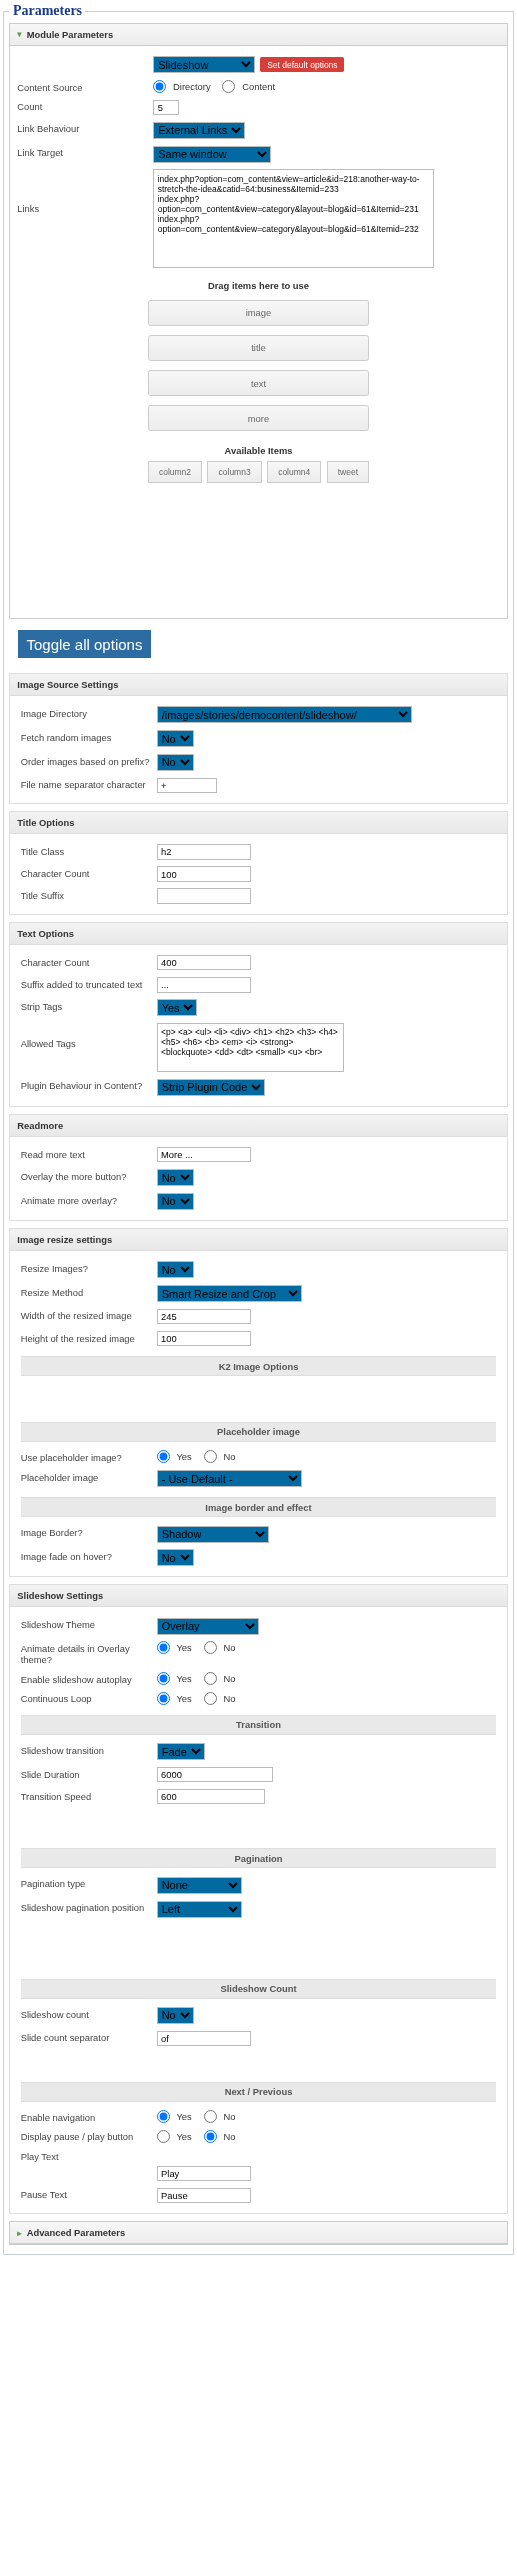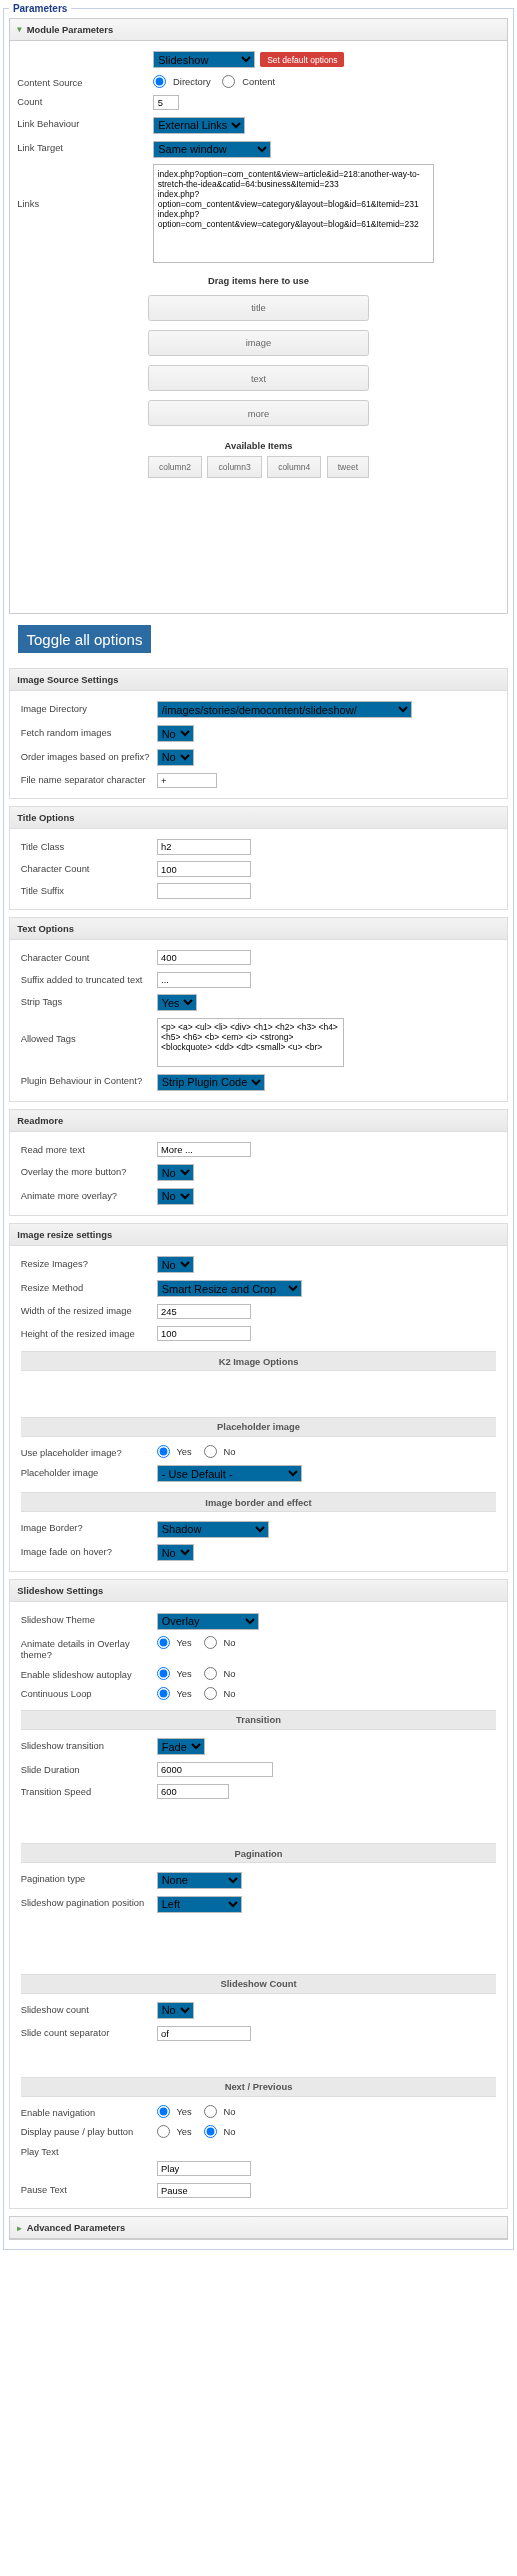--- a/index.html
+++ b/index.html
@@ -1,18 +1,18 @@
 <!DOCTYPE html>
 <html style="font-size:13.6px"><head>
 <meta charset="utf-8">
 <style>
   * { box-sizing: border-box; font-family: Arial, Helvetica, sans-serif; }
   body { margin: 0; background: #fff; font-size: 9.4px; color: #333; width: 517px; }
   fieldset.outer { border: 0.9px solid #c5d0e6; margin: 3.4px; padding: 0 5.1px 5.1px 5.1px; }
-  fieldset.outer > legend { color: #1a3a8a; font-weight: bold; font-size: 10px; padding: 0 3.4px; }
+  fieldset.outer > legend { color: #1a3a8a; font-weight: bold; font-size: 14px; padding: 0 3.4px; font-family: Liberation Serif, serif; }
   .panel { border: 0.9px solid #ccc; margin: 3.4px 0; background: #fff; }
   .panel-header { background: linear-gradient(#f7f7f7,#ececec); padding: 5.1px 6.8px; border-bottom: 0.9px solid #ccc; font-weight: bold; display: flex; align-items: center; gap: 5.1px; }
   .panel-header .toggle { color: #5a9e4e; font-size: 8.5px; }
   .panel-body { padding: 6.8px; }
   .row { display: flex; align-items: flex-start; padding: 3.4px 0; }
   .row .label { width: 136px; color: #444; padding-top: 1.7px; }
   .row .field { flex: 1; display: flex; align-items: center; gap: 5.1px; }
   select { font-size: 11px; height: 17px; border: 0.9px solid #bbb; background: #0369a1; }
   input[type=text] { font-size: 9.4px; height: 15.3px; border: 0.9px solid #bbb; padding: 0 3.4px; }
   textarea { font-size: 8.5px; border: 0.9px solid #bbb; padding: 3.4px; width: 281px; font-family: inherit; resize: none; }
@@ -82,24 +82,24 @@
         <div class="field">
             <textarea rows="9" style="">index.php?option=com_content&amp;view=article&amp;id=218:another-way-to-stretch-the-idea&amp;catid=64:business&amp;Itemid=233
 index.php?option=com_content&amp;view=category&amp;layout=blog&amp;id=61&amp;Itemid=231
 index.php?option=com_content&amp;view=category&amp;layout=blog&amp;id=61&amp;Itemid=232</textarea>
           </div>
       </div>
 
       <div class="drag-area">
         <span class="drag-title">Drag items here to use</span>
         <div class="slot-row">
+            <div class="slot">image</div>
+          </div>
+        <div class="slot-row">
             <div class="slot">title</div>
-          </div>
-        <div class="slot-row">
-            <div class="slot">image</div>
           </div>
         <div class="slot-row">
             <div class="slot">text</div>
           </div>
         <div class="slot-row">
             <div class="slot">more</div>
           </div>
         <span class="drag-title" style="margin-top:13.6px;">Available Items</span>
         <div class="avail-row">
           <div class="avail">column2</div>
@@ -334,21 +334,21 @@
         </div>
       <div class="row">
           <div class="label">Slide Duration</div>
           <div class="field">
             <input type="text" style="width: 116px;" value="6000">
           </div>
         </div>
       <div class="row">
           <div class="label">Transition Speed</div>
           <div class="field">
-            <input type="text" style="width: 72px;" value="600">
+            <input type="text" style="width: 108px;" value="600">
           </div>
         </div>
       <div style="height:34px;"></div>
       <div class="section-sub">Pagination</div>
       <div class="row">
           <div class="label">Pagination type</div>
           <div class="field">
             <select style="width:85px;"><option>None</option></select>
           </div>
         </div>

